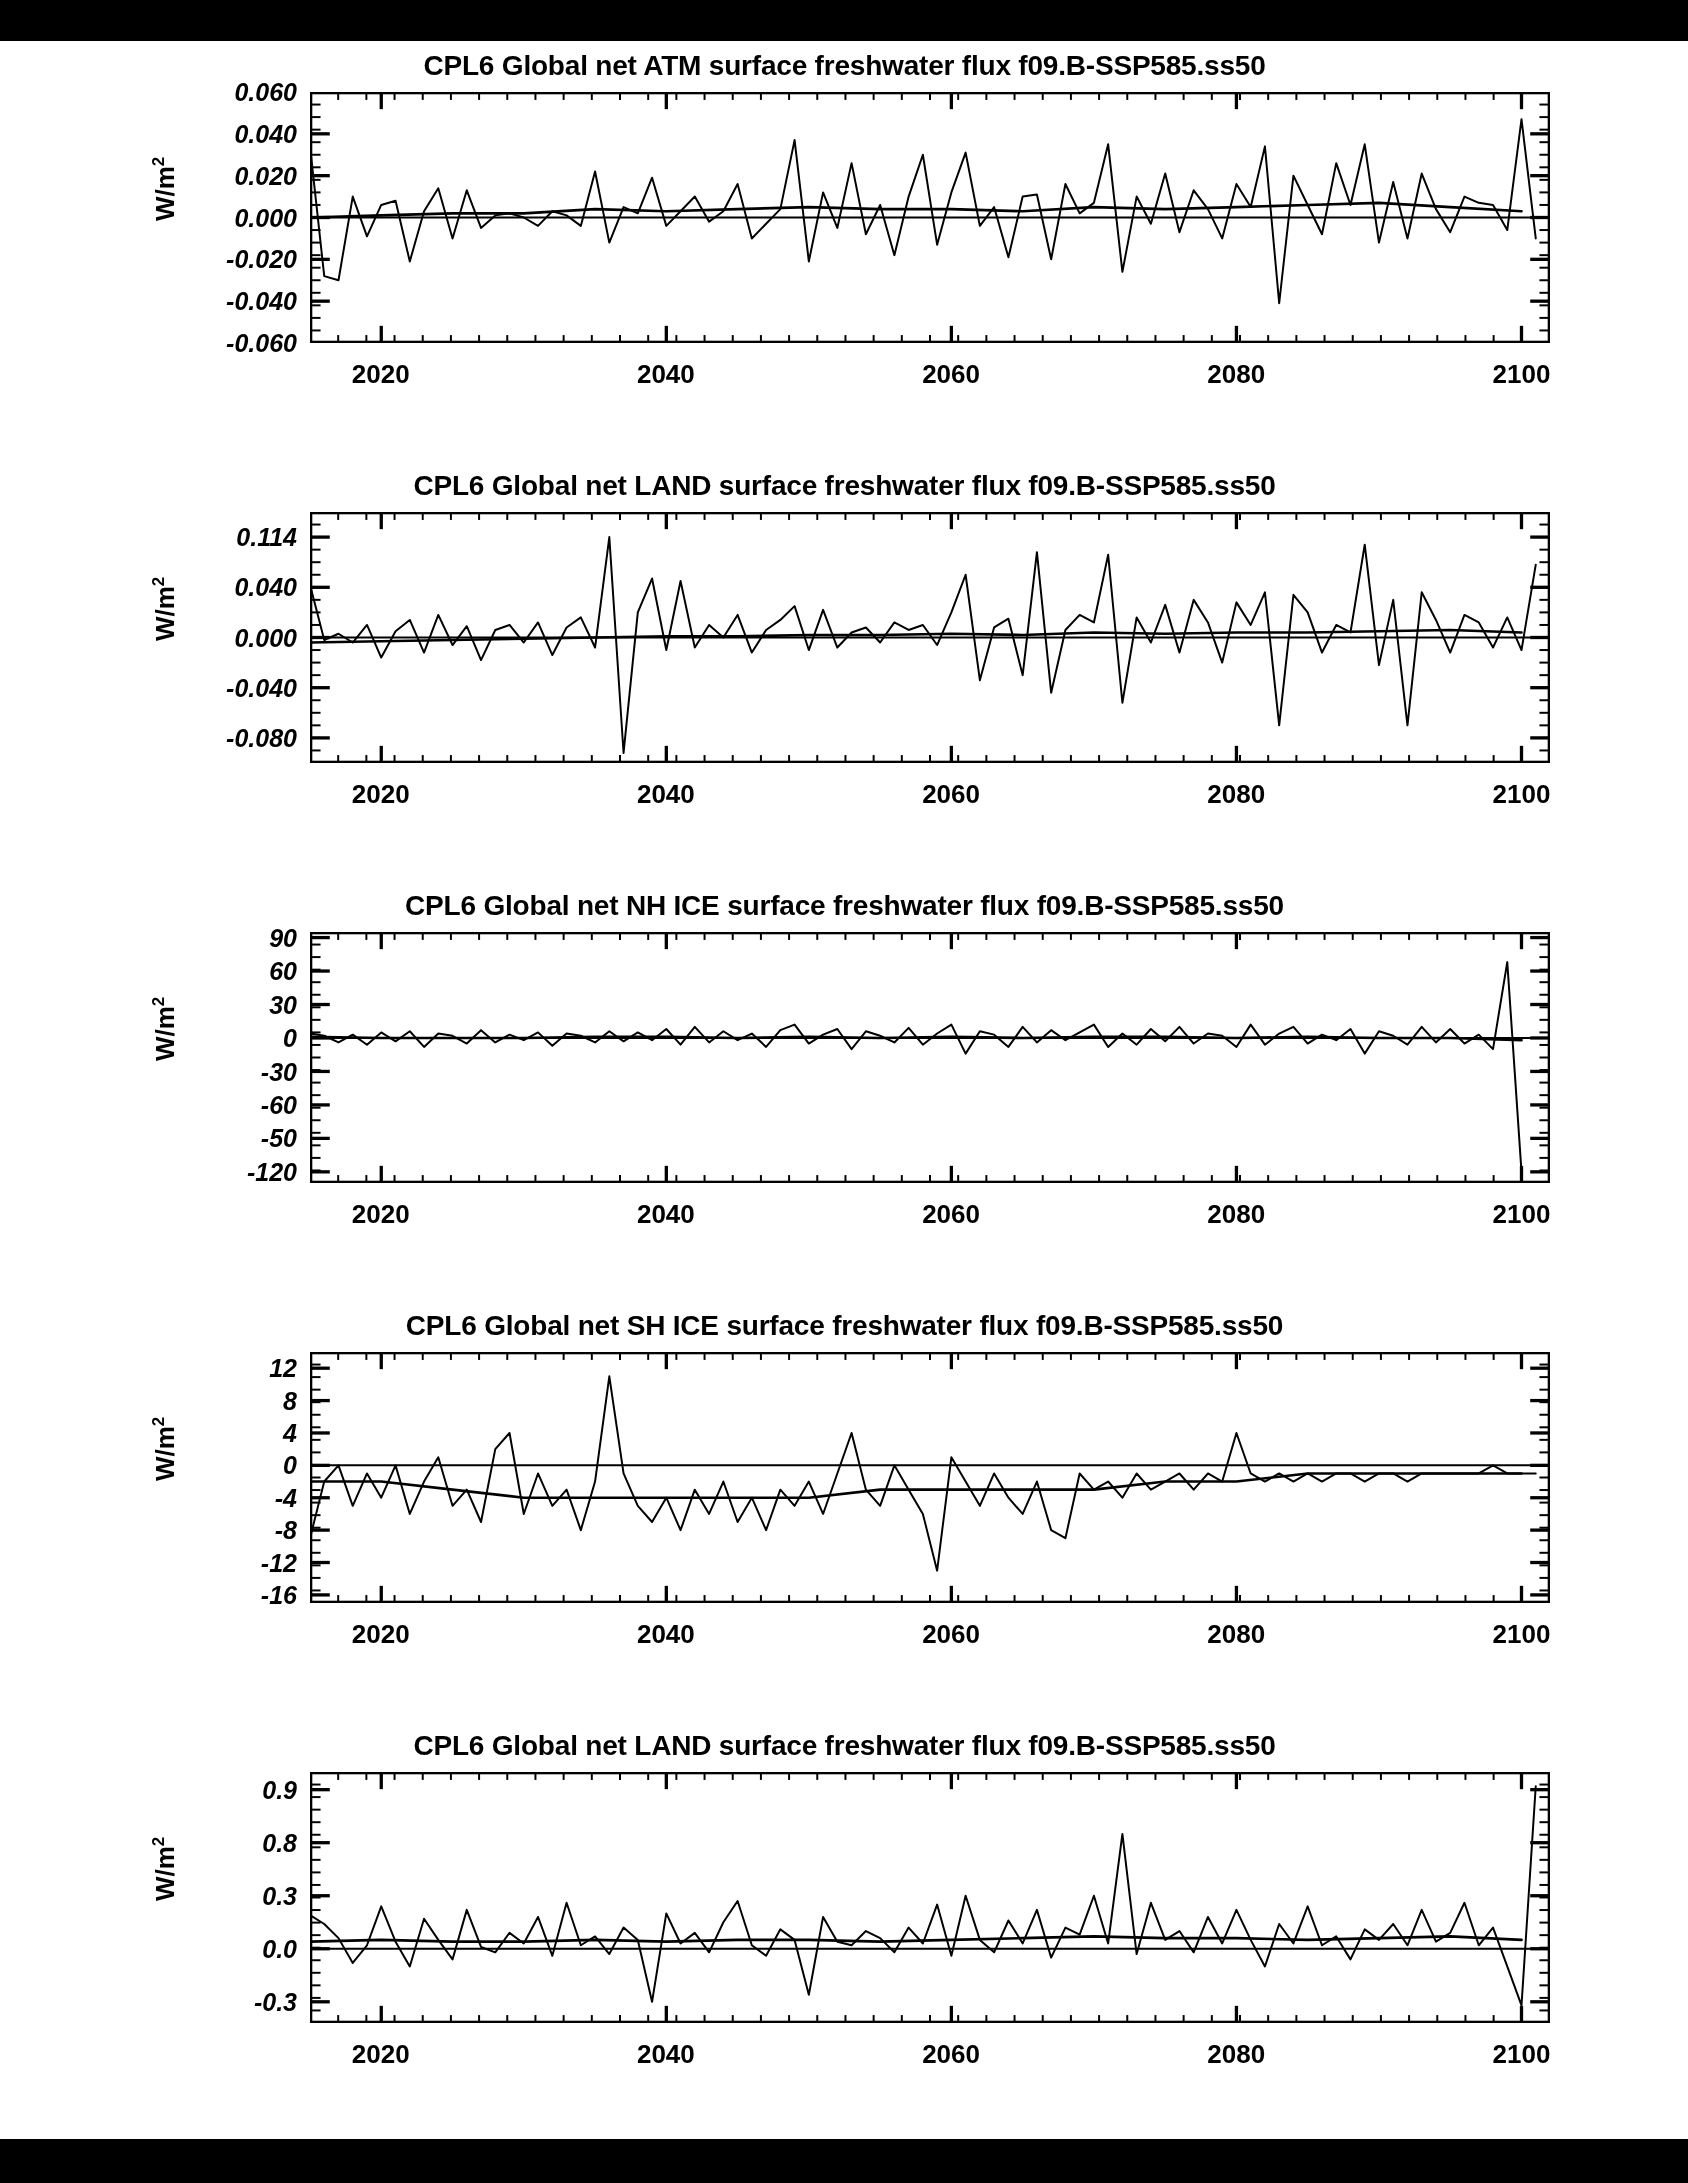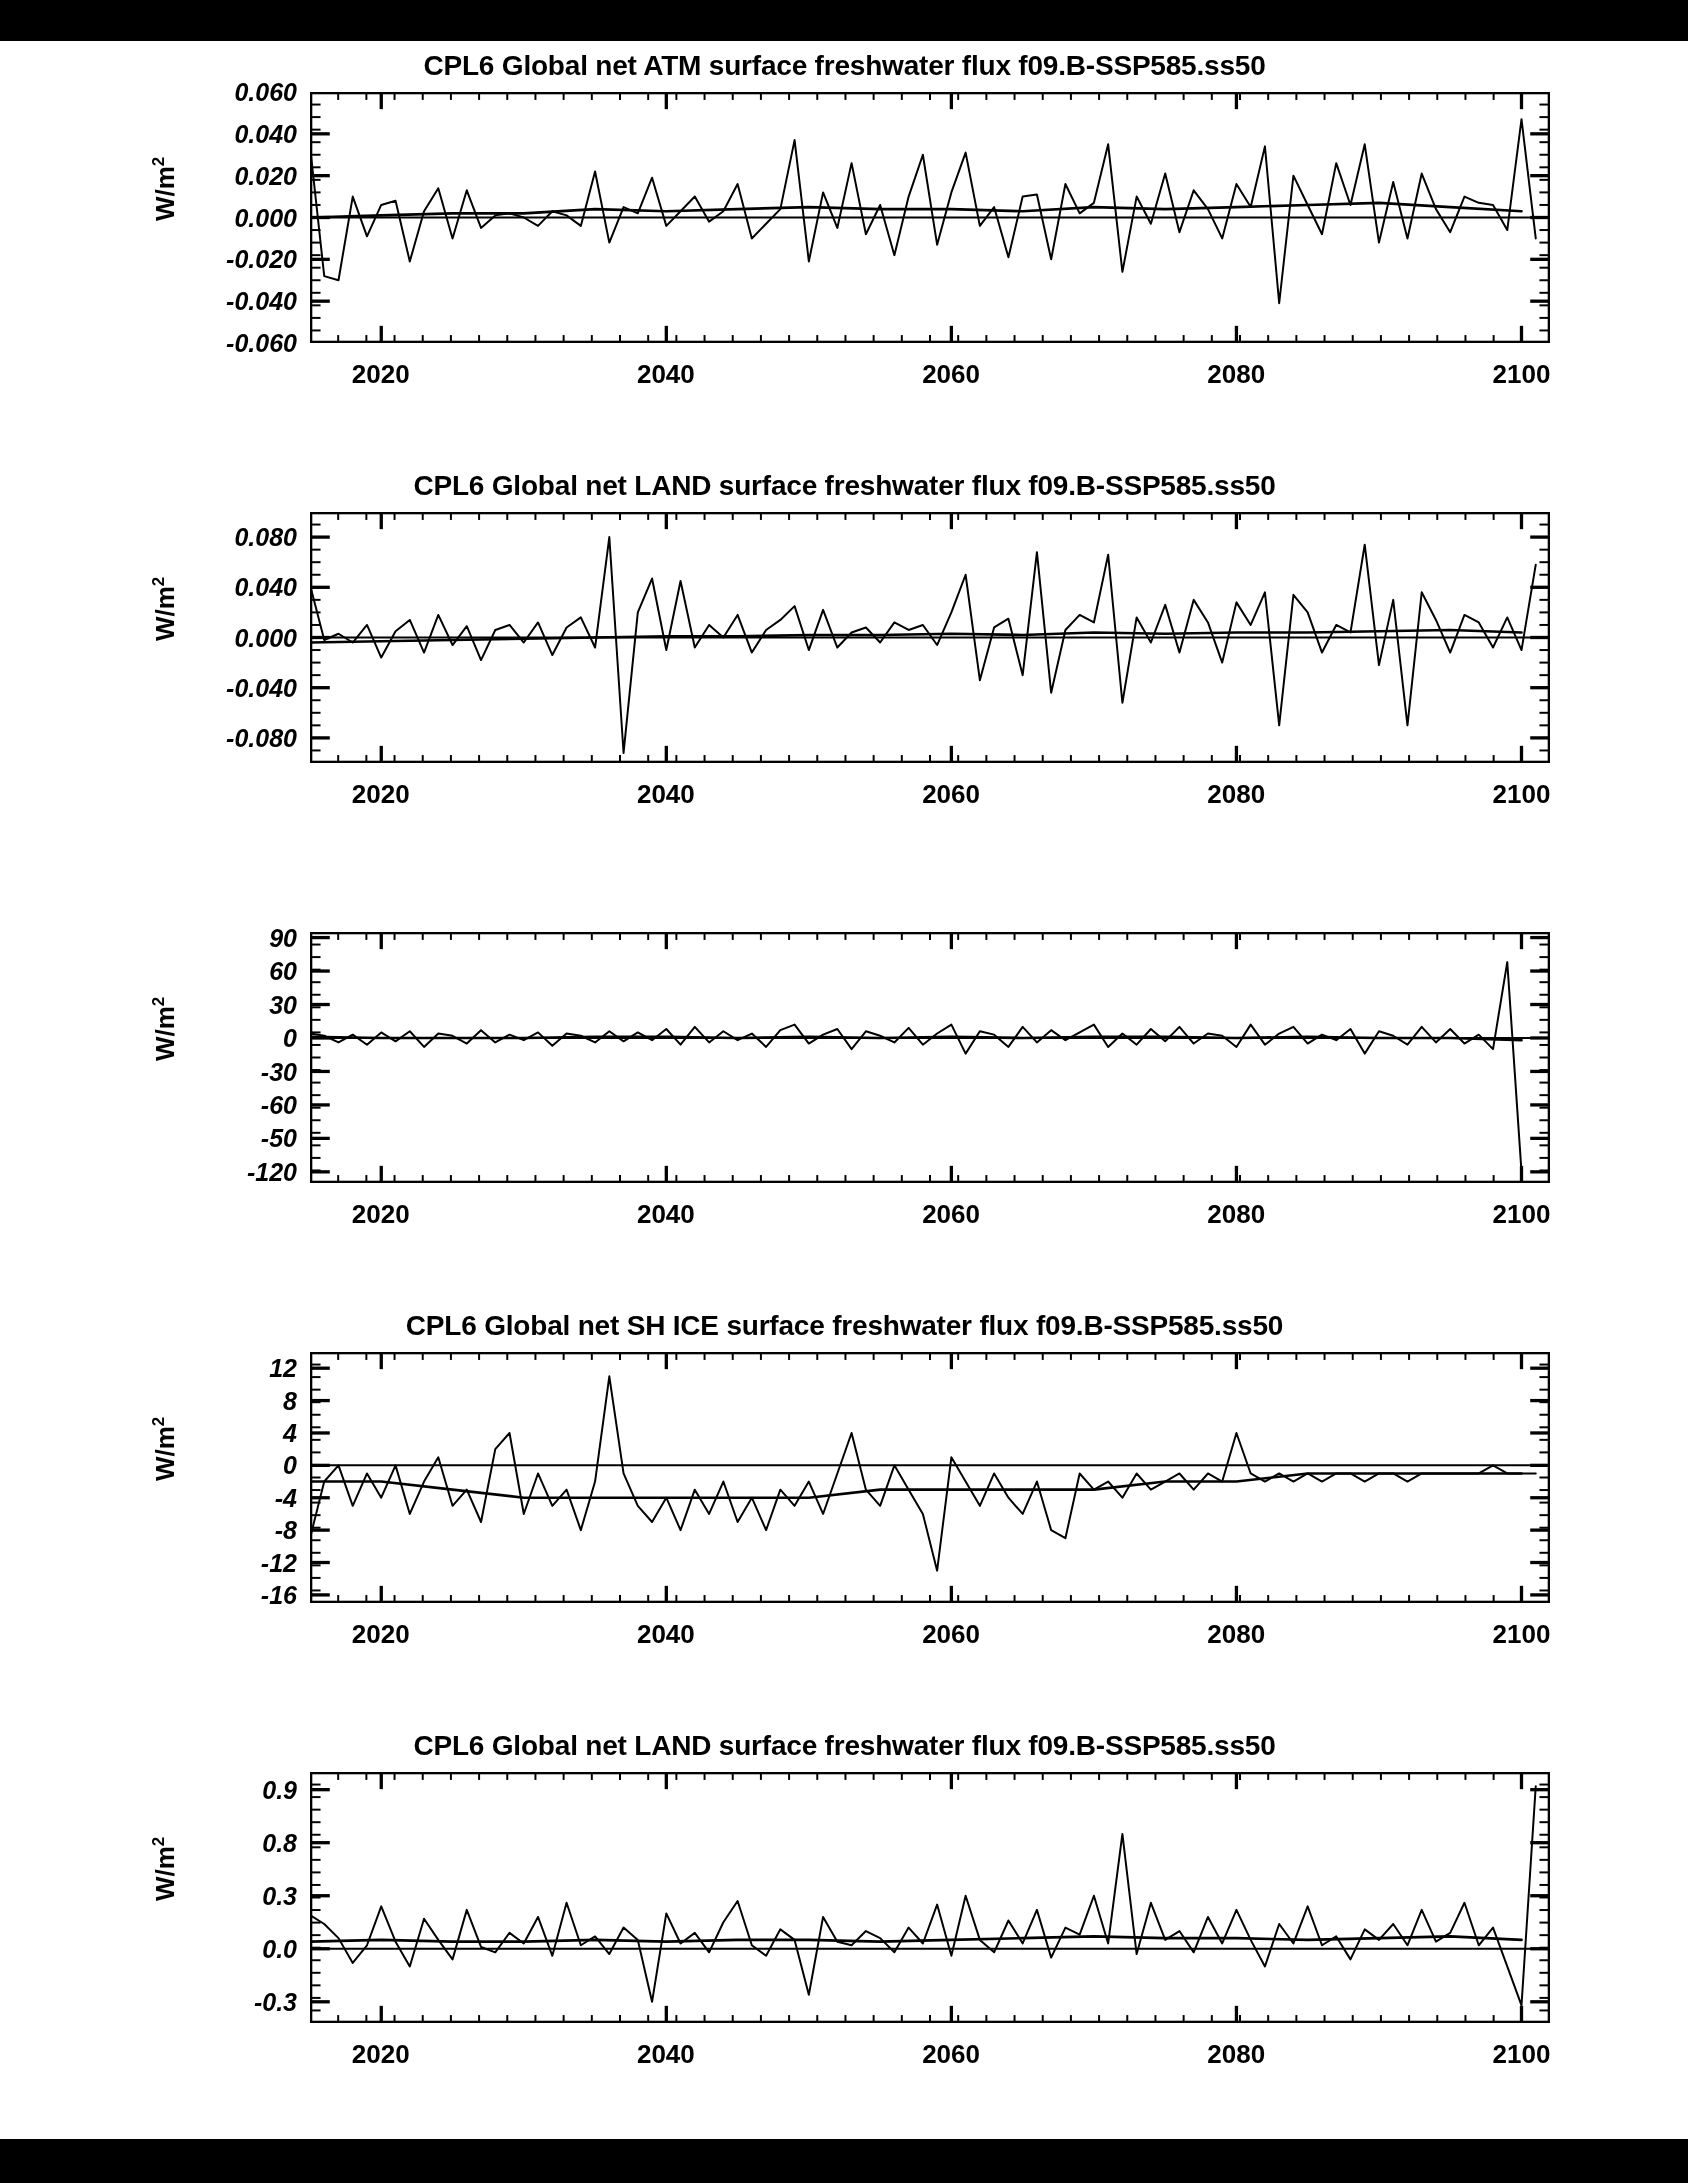--- a/index.html
+++ b/index.html
@@ -294,21 +294,21 @@
         <div class="xtick" style="left:97.7%">2100</div>
       </div>
     </div>
 
     <div class="panel">
       <div class="panel-title">CPL6 Global net LAND surface freshwater flux f09.B-SSP585.ss50</div>
       <div class="ylabel">
         <span>W/m</span><sup>2</sup>
       </div>
       <div class="ytick-col">
-        <div class="ytick" style="top:10%">0.080</div>
+        <div class="ytick" style="top:10%">0.114</div>
         <div class="ytick" style="top:30%">0.040</div>
         <div class="ytick" style="top:50%">0.000</div>
         <div class="ytick" style="top:70%">-0.040</div>
         <div class="ytick" style="top:90%">-0.080</div>
       </div>
       <div class="plot-wrap">
         <svg class="plot-frame" viewBox="0 0 1880 380" preserveAspectRatio="none">
             <rect x="1.5" y="1.5" width="1877" height="377" fill="none" stroke="#000000" stroke-width="4"></rect>
             <line x1="42.72727272727273" y1="0" x2="42.72727272727273" y2="12" stroke="#000000" stroke-width="3"></line>
             <line x1="42.72727272727273" y1="380" x2="42.72727272727273" y2="368" stroke="#000000" stroke-width="3"></line>
@@ -462,20 +462,21 @@
       <div class="xtick-row">
         <div class="xtick" style="left:5.7%">2020</div>
         <div class="xtick" style="left:28.7%">2040</div>
         <div class="xtick" style="left:51.7%">2060</div>
         <div class="xtick" style="left:74.7%">2080</div>
         <div class="xtick" style="left:97.7%">2100</div>
       </div>
     </div>
 
     <div class="panel">
+      <div class="panel-title">CPL6 Global net NH ICE surface freshwater flux f09.B-SSP585.ss50</div>
       <div class="ylabel">
         <span>W/m</span><sup>2</sup>
       </div>
       <div class="ytick-col">
         <div class="ytick" style="top:2.2%">90</div>
         <div class="ytick" style="top:15.6%">60</div>
         <div class="ytick" style="top:28.9%">30</div>
         <div class="ytick" style="top:42.2%">0</div>
         <div class="ytick" style="top:55.6%">-30</div>
         <div class="ytick" style="top:68.9%">-60</div>

